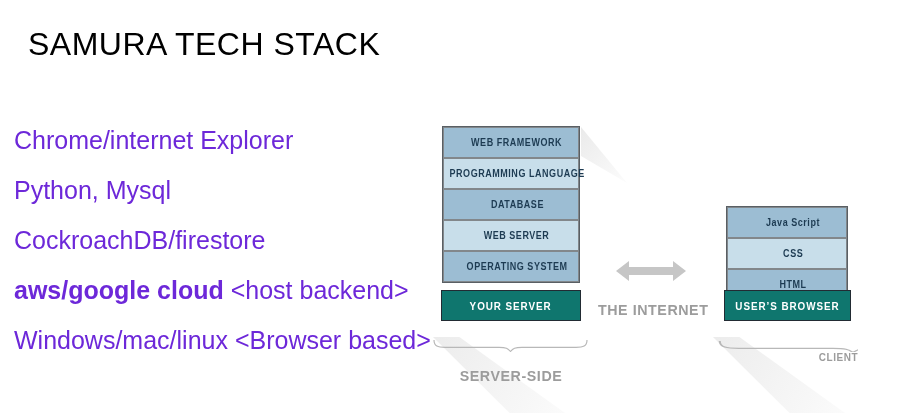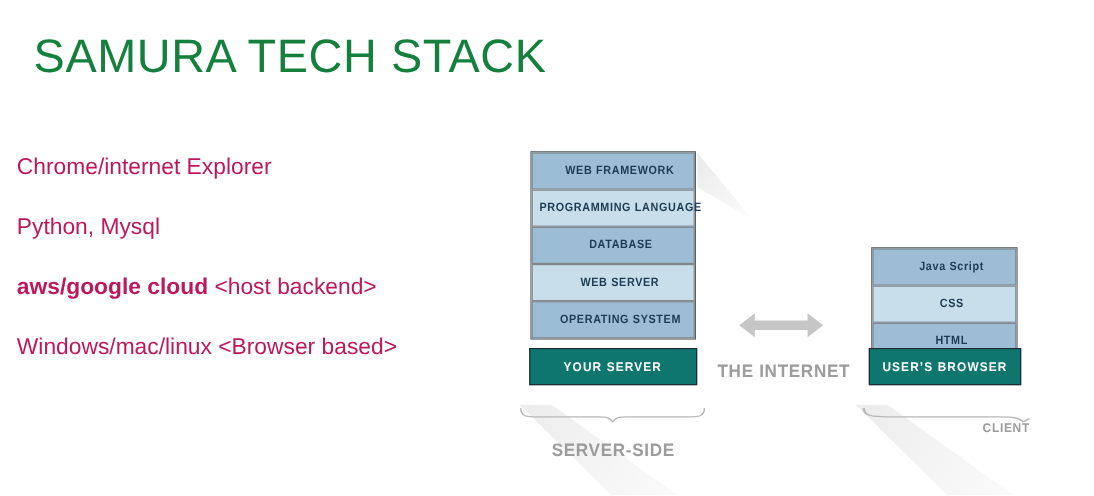--- a/index.html
+++ b/index.html
@@ -6,25 +6,25 @@
   html,body { margin:0; padding:0; }
   body {
     width:912px; height:413px; overflow:hidden; background:#ffffff;
     font-family:"Liberation Sans", sans-serif; position:relative;
   }
   .slide { position:absolute; inset:0; }
 
   
   .title {
     position:absolute; left:28px; top:26px; margin:0;
-    font-size:39px; font-weight:400; color:#15803d; letter-spacing:.5px; white-space:nowrap;
+    font-size:32px; font-weight:400; color:#000000; letter-spacing:.5px; white-space:nowrap;
   }
   .bullets {
     position:absolute; left:14px; top:115px; margin:0; padding:0; list-style:none;
-    font-size:19px; color:#be185d;
+    font-size:25px; color:#6d28d9;
   }
   .bullets li { height:50px; line-height:50px; white-space:nowrap; }
   .bullets b { font-weight:bold; }
 
   
   .shadow { position:absolute; z-index:0; }
   .wedge {
     left:581px; top:127px; width:46px; height:56px;
     background:linear-gradient(135deg,#eaeaea,#fcfcfc);
     clip-path:polygon(0 0,100% 100%,0 52%);
@@ -86,20 +86,21 @@
 </head>
 <body>
 
 <div class="slide">
 
   <h1 class="title">SAMURA TECH STACK</h1>
 
   <ul class="bullets">
     <li><b></b><span>Chrome/internet Explorer</span></li>
     <li><b></b><span>Python, Mysql</span></li>
+    <li><b></b><span>CockroachDB/firestore</span></li>
     <li><b>aws/google cloud</b><span> &lt;host backend&gt;</span></li>
     <li><b></b><span>Windows/mac/linux &lt;Browser based&gt;</span></li>
   </ul>
 
   <div class="shadow wedge"></div>
   <div class="shadow swoosh server"></div>
   <div class="shadow swoosh client"></div>
 
   <div class="stack server-stack">
     <div class="layer medium">

